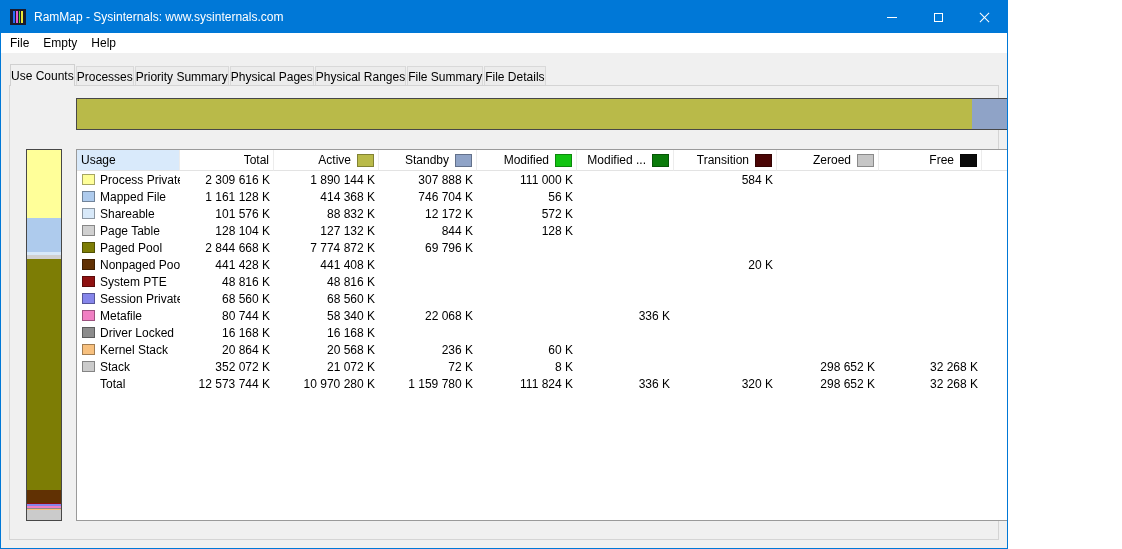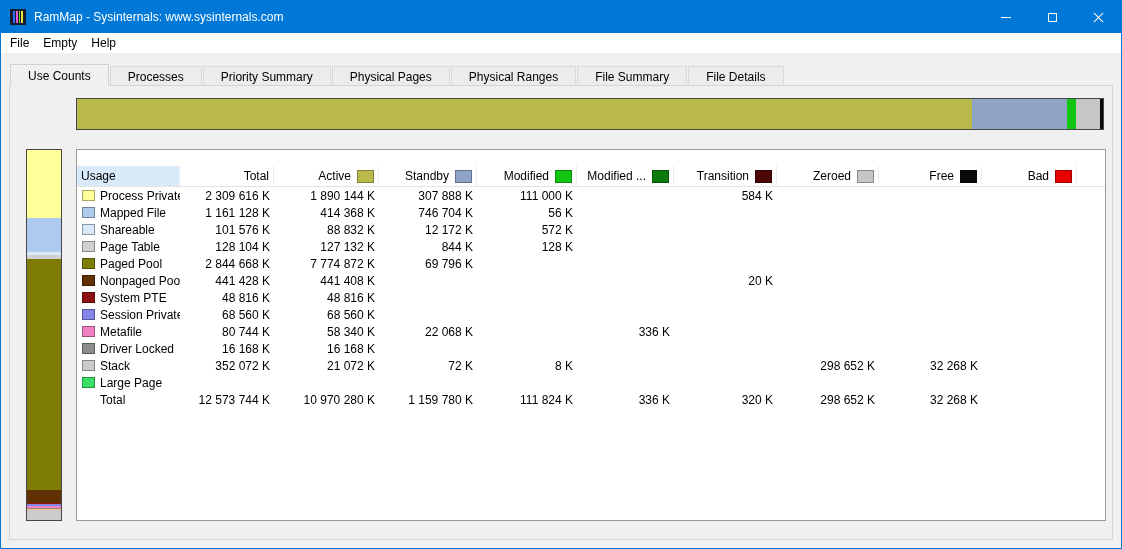--- a/index.html
+++ b/index.html
@@ -1,19 +1,19 @@
 <!DOCTYPE html>
 <html><head>
 <meta charset="utf-8">
 <style>
   * { margin:0; padding:0; box-sizing:border-box; }
   html,body { width:1122px; height:549px; overflow:hidden; }
   body { font-family:"Liberation Sans", sans-serif; font-size:12px; color:#000; background:#fff; }
 
-  .window { position:relative; width:1122px; height:549px; border:1px solid #0078d7; background:#f0f0f0; overflow:hidden; }
+  .window { position:relative; width:1008px; height:549px; border:1px solid #0078d7; background:#f0f0f0; overflow:hidden; }
 
   
   .titlebar { position:absolute; left:0; top:0; right:0; height:32px; background:#0078d7; display:flex; align-items:center; color:#fff; }
   .app-icon { width:16px; height:16px; margin:0 8px 0 9px; background:#1a1a2e; display:flex; padding:2px 3px; gap:1px; }
   .app-icon i { flex:1; display:block; }
   .app-icon .s1 { background:#2a6df4; } .app-icon .s2 { background:#e85bd0; }
   .app-icon .s3 { background:#58d338; } .app-icon .s4 { background:#e8e838; }
   .title-text { font-size:12px; white-space:nowrap; }
   .win-controls { margin-left:auto; display:flex; height:100%; }
   .win-btn { width:46px; height:100%; display:flex; align-items:center; justify-content:center; }
@@ -23,38 +23,38 @@
   .glyph-close::before, .glyph-close::after { content:''; position:absolute; left:5px; top:-1px; width:1px; height:13px; background:#fff; }
   .glyph-close::before { transform:rotate(45deg); }
   .glyph-close::after { transform:rotate(-45deg); }
 
   
   .menubar { position:absolute; left:0; top:32px; right:0; height:20px; background:#ffffff; display:flex; align-items:center; padding-left:2px; }
   .menu-item { padding:3px 7px; cursor:default; }
 
   
   .tabs { position:absolute; left:9px; top:63px; height:22px; display:flex; align-items:flex-end; z-index:3; }
-  .tab { height:19px; margin-bottom:1px; margin-right:1px; padding:3px 17px 0; background:#ececec; border:1px solid #d9d9d9; border-bottom:none; white-space:nowrap; cursor:default;margin-top:6px; }
+  .tab { height:19px; margin-bottom:1px; margin-right:1px; padding:3px 0 0; background:#ececec; border:1px solid #d9d9d9; border-bottom:none; white-space:nowrap; cursor:default;margin-top:6px; }
   .tab.active { height:22px; margin-bottom:0; background:#f0f0f0; border:1px solid #d0d0d0; border-bottom:none; padding-top:4px; }
 
   
   .panel { position:absolute; left:8px; right:8px; top:84px; bottom:8px; background:#f0f0f0; border:1px solid #d4d4d4; z-index:1; }
 
   
   .hbar { position:absolute; left:66px; top:12px; width:1028px; height:32px; border:1px solid #474747; background:#fff; display:flex; overflow:hidden; }
   .hbar .seg { height:100%; flex:0 0 auto; }
 
   
   .vbar { position:absolute; left:16px; top:63px; width:36px; height:372px; border:1px solid #474747; background:#fff; display:flex; flex-direction:column; overflow:hidden; }
   .vbar .seg { width:100%; flex:0 0 auto; }
 
   
   .table { position:absolute; left:66px; top:63px; width:1030px; height:372px; background:#fff; border:1px solid #9a9a9a; overflow:hidden;
            --cols:103px 94px 105px 98px 100px 97px 103px 102px 103px 95px 1fr; }
-  .thead { display:grid; grid-template-columns:var(--cols); height:21px;margin-top:16px; }
+  .thead { display:grid; grid-template-columns:var(--cols); height:21px; }
   .th { display:flex; align-items:center; justify-content:flex-start; padding:0 4px; border-right:1px solid #ececec; border-bottom:1px solid #e3e3e3; white-space:nowrap; overflow:hidden; cursor:default; background:#ffffff; }
   .th.right { justify-content:flex-end; }
   .th.th-usage { background:#d9eafb; }
   .th.filler { border-right:none; }
   .th-label { white-space:nowrap; }
   .hswatch { width:17px; height:13px; margin-left:6px; border:1px solid rgba(0,0,0,0.30); flex:0 0 auto; }
 
   .tbody { }
   .row { display:grid; grid-template-columns:var(--cols); height:17px; align-items:center; }
   .cell { text-align:right; padding-right:4px; white-space:nowrap; overflow:hidden; }
@@ -329,47 +329,47 @@
             <div class="cell"></div>
             <div class="cell"></div>
             <div class="cell"></div>
             <div class="cell"></div>
             <div class="cell"></div>
             <div class="cell"></div>
             <div class="cell filler"></div>
           </div>
           <div class="row">
             <div class="cell cell-usage">
+              <span class="swatch" style="background: rgb(247, 192, 126);"></span>
+              <span class="row-label">Kernel Stack</span>
+            </div>
+            <div class="cell">20 864 K</div>
+            <div class="cell">20 568 K</div>
+            <div class="cell">236 K</div>
+            <div class="cell">60 K</div>
+            <div class="cell"></div>
+            <div class="cell"></div>
+            <div class="cell"></div>
+            <div class="cell"></div>
+            <div class="cell"></div>
+            <div class="cell filler"></div>
+          </div>
+          <div class="row">
+            <div class="cell cell-usage">
               <span class="swatch" style="background: rgb(203, 203, 203);"></span>
               <span class="row-label">Stack</span>
             </div>
             <div class="cell">352 072 K</div>
             <div class="cell">21 072 K</div>
             <div class="cell">72 K</div>
             <div class="cell">8 K</div>
             <div class="cell"></div>
             <div class="cell"></div>
             <div class="cell">298 652 K</div>
             <div class="cell">32 268 K</div>
-            <div class="cell"></div>
-            <div class="cell filler"></div>
-          </div>
-          <div class="row">
-            <div class="cell cell-usage">
-              <span class="swatch" style="background: rgb(58, 224, 101);"></span>
-              <span class="row-label">Large Page</span>
-            </div>
-            <div class="cell"></div>
-            <div class="cell"></div>
-            <div class="cell"></div>
-            <div class="cell"></div>
-            <div class="cell"></div>
-            <div class="cell"></div>
-            <div class="cell"></div>
-            <div class="cell"></div>
             <div class="cell"></div>
             <div class="cell filler"></div>
           </div>
           <div class="row">
             <div class="cell cell-usage">
               <span class="swatch empty"></span>
               <span class="row-label">Total</span>
             </div>
             <div class="cell">12 573 744 K</div>
             <div class="cell">10 970 280 K</div>

